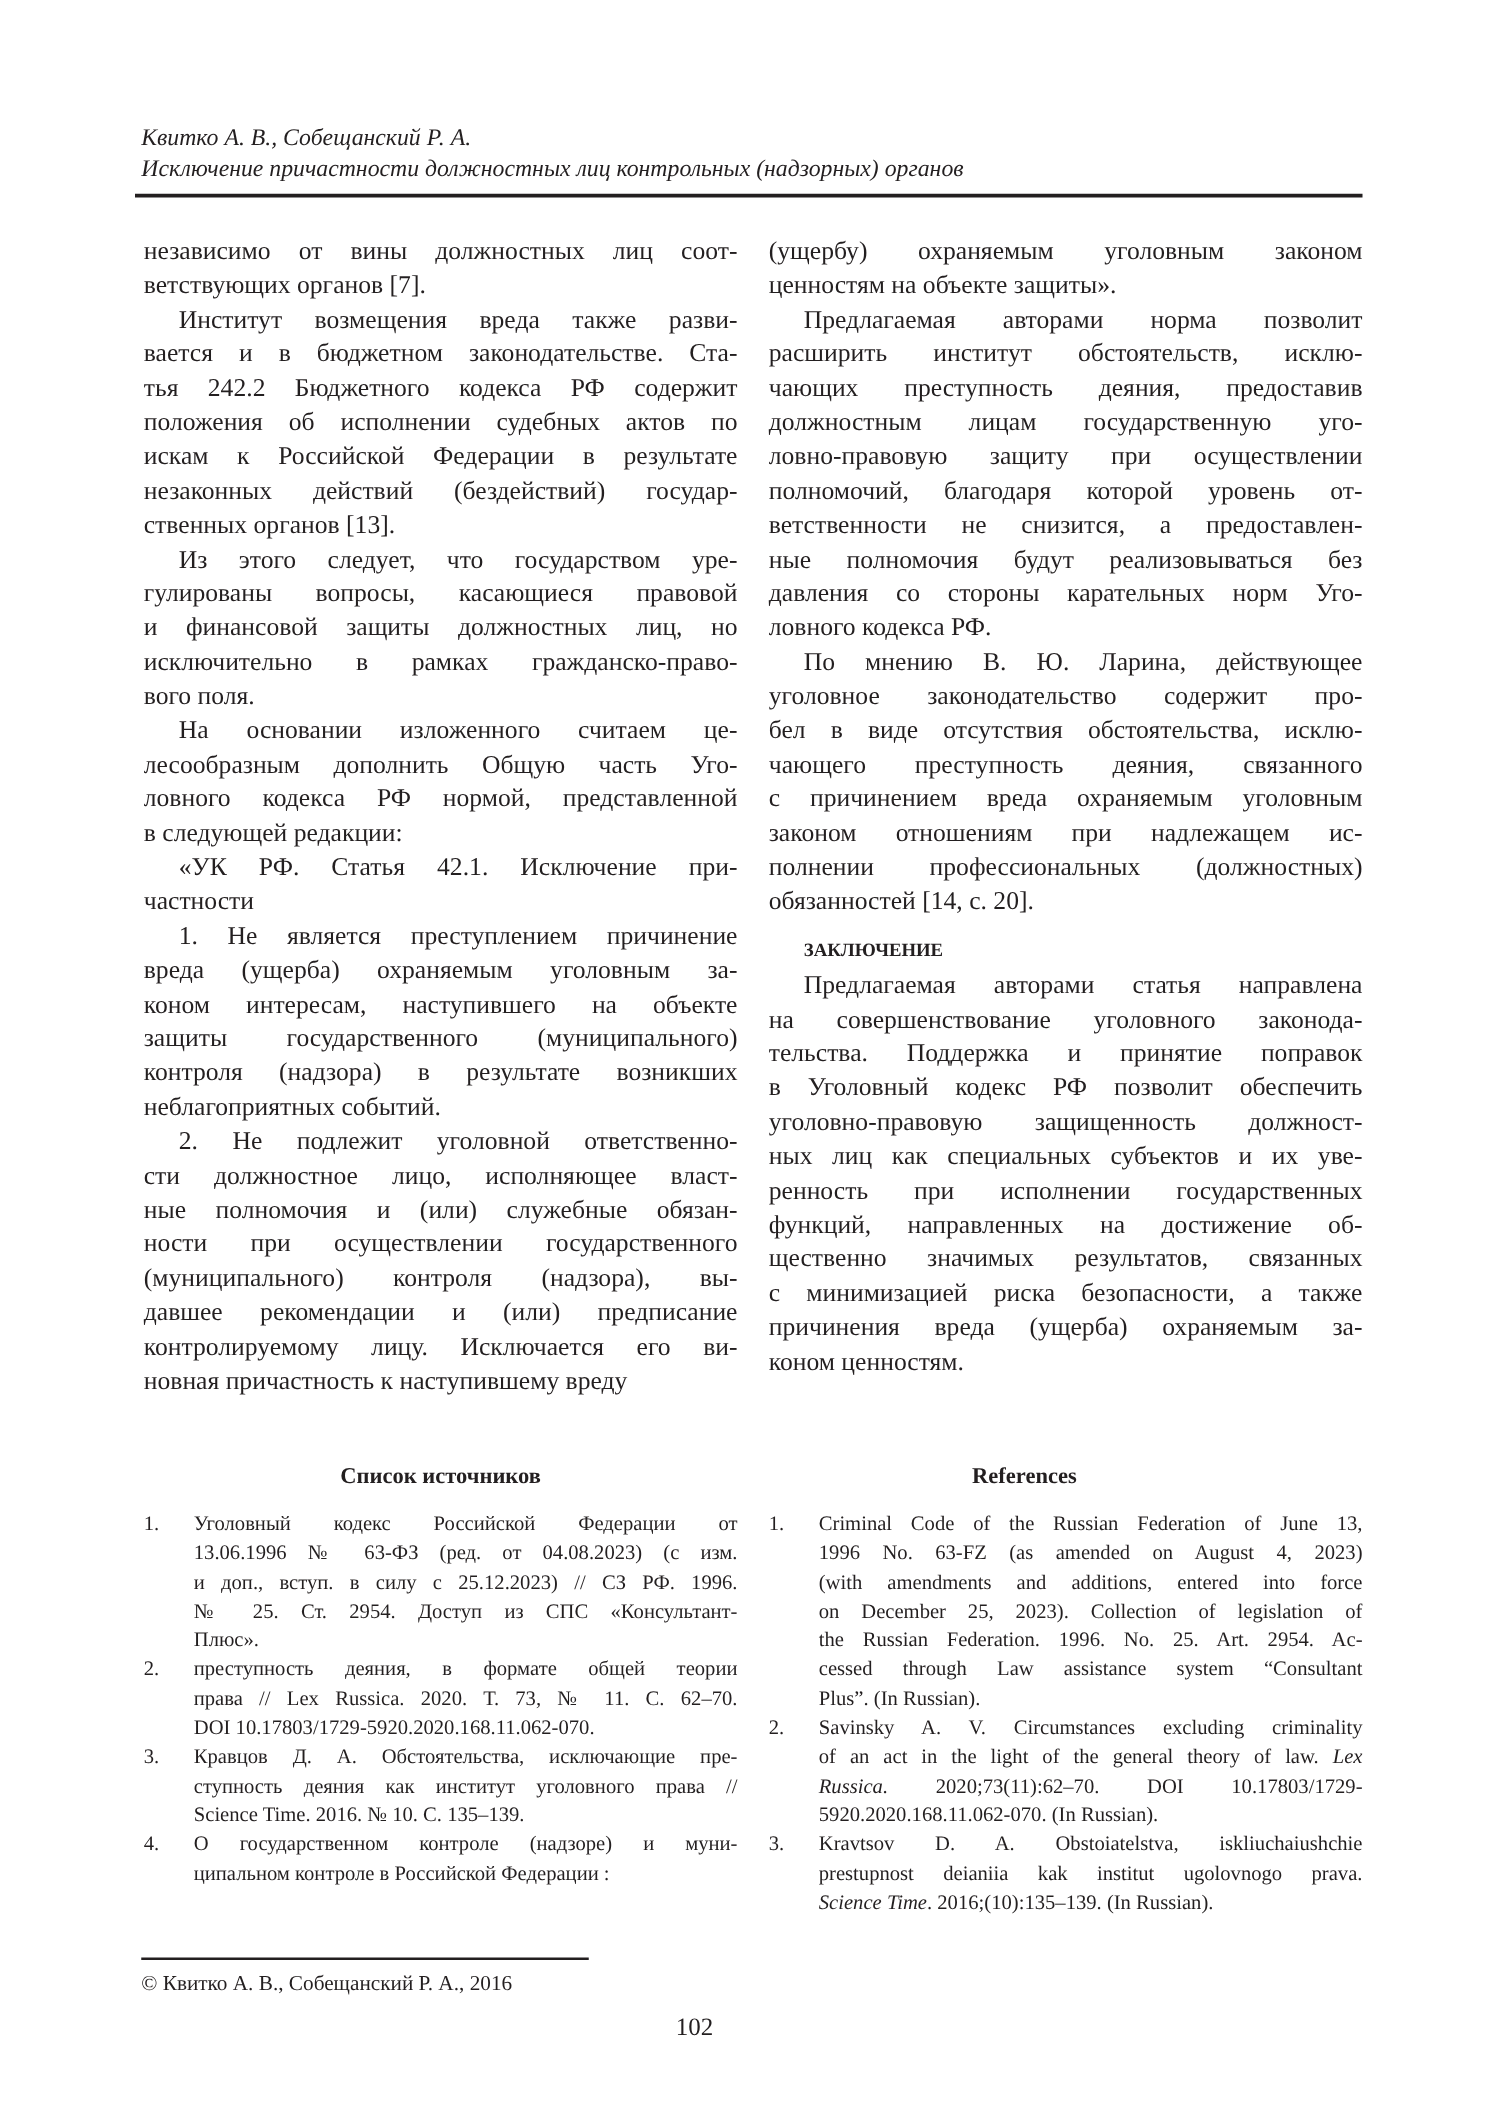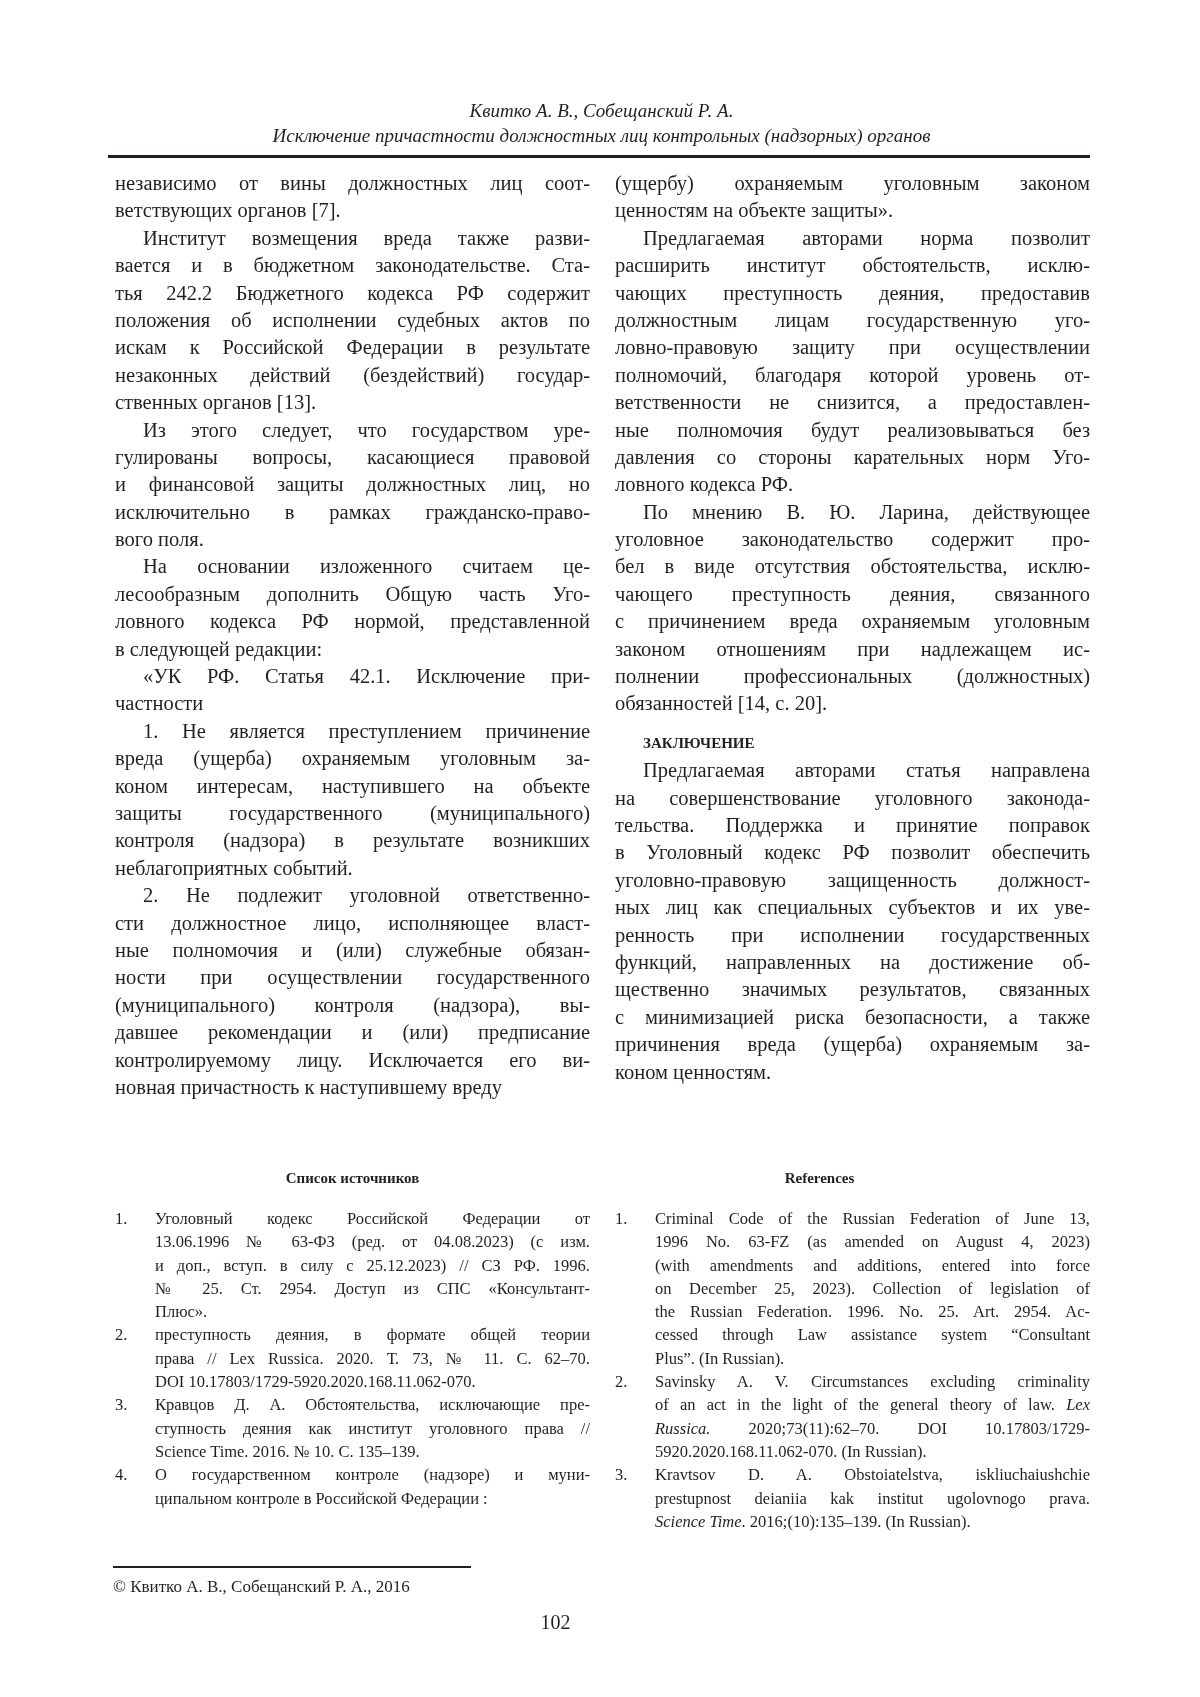--- a/index.html
+++ b/index.html
@@ -1,26 +1,26 @@
 <!DOCTYPE html>
 <html><head>
 <meta charset="utf-8">
 <style>
   html, body { margin: 0; padding: 0; background: #ffffff; }
   body { width: 1200px; height: 1697px; position: relative; font-family: "Liberation Serif", "DejaVu Serif", serif; color: #231f20; overflow: hidden; }
-  .running-head { position: absolute; left: 113px; width: 977px; top: 98px; text-align: center; font-style: italic; font-size: 19px; line-height: 25px; }
+  .running-head { position: absolute; left: 113px; width: 977px; top: 98px; font-style: italic; font-size: 19px; line-height: 25px; }
   .head-rule { position: absolute; left: 108px; width: 982px; top: 155px; height: 3px; background: #231f20; }
-  .col { position: absolute; top: 170px; width: 475px; font-size: 20.5px; line-height: 27.4px; }
+  .col { position: absolute; top: 188px; width: 475px; font-size: 20.5px; line-height: 27.4px; }
   .col.left { left: 115px; }
   .col.right { left: 615px; }
   .line { display: block; white-space: nowrap; text-align: justify; text-align-last: justify; height: 27.4px; }
   .line.last { text-align-last: left; }
   .line.indent { padding-left: 28px; }
   .section-heading { font-weight: bold; font-size: 15px; padding-left: 28px; display: block; height: 27.4px; margin-top: 12px; }
-  .refs-title { position: absolute; top: 1170px; font-weight: bold; font-size: 15px; text-align: center; width: 475px; }
+  .refs-title { position: absolute; top: 1170px; font-weight: bold; font-size: 18px; text-align: center; width: 475px; }
   .refs-title.left { left: 115px; }
   .refs-title.right { left: 582px; font-family: Liberation Serif, serif; }
   .refs { position: absolute; top: 1207px; width: 475px; font-size: 16.5px; line-height: 23.3px; }
   .refs.left { left: 115px; }
   .refs.right { left: 615px; }
   .ref { position: relative; padding-left: 40px; }
   .ref-num { position: absolute; left: 0; top: 0; }
   .rl { display: block; white-space: nowrap; text-align: justify; text-align-last: justify; height: 23.3px; }
   .rl.last { text-align-last: left; }
   .footnote-rule { position: absolute; left: 113px; top: 1566px; width: 358px; height: 2px; background: #231f20; }

